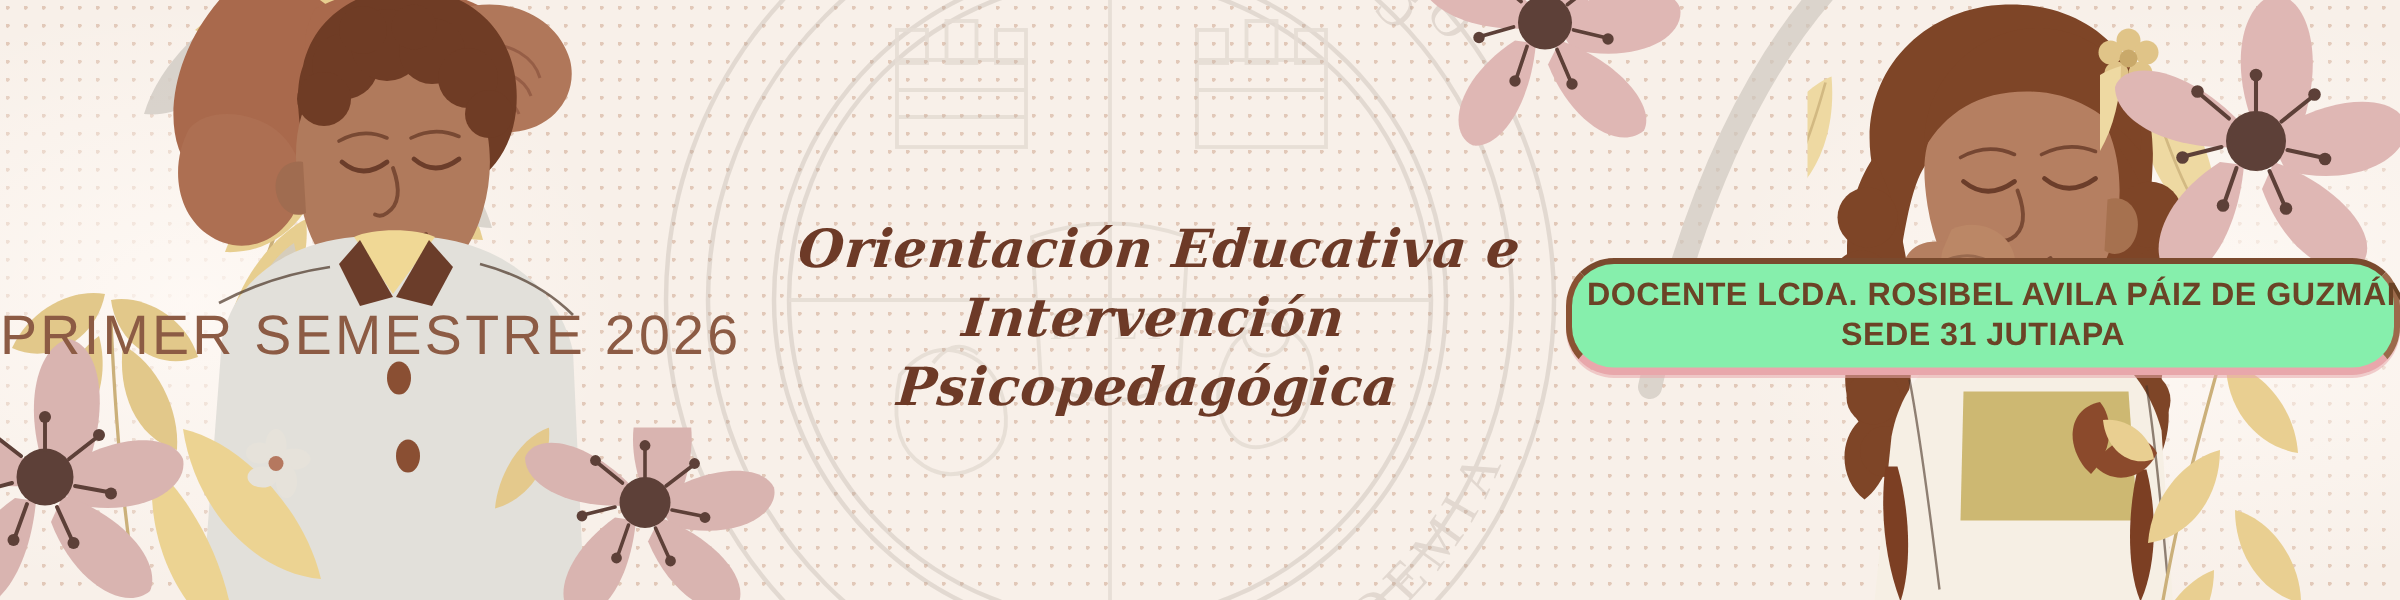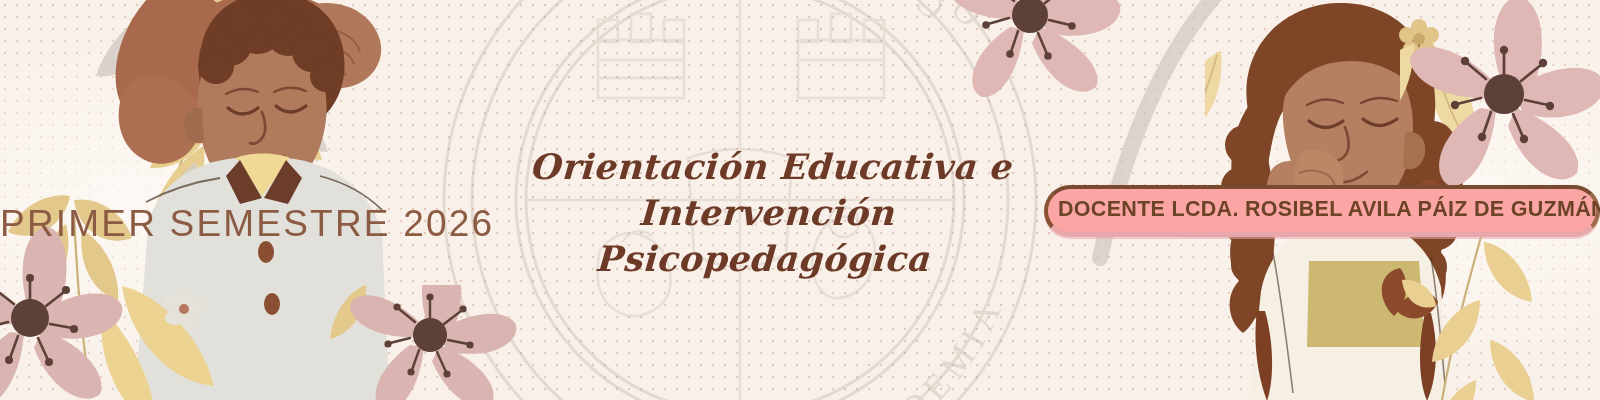--- a/index.html
+++ b/index.html
@@ -93,21 +93,21 @@
     letter-spacing:.4px;
     transform:skewX(-5deg);
   }
 
   .pill{
     margin-top:22px;
     width:556px;
     box-sizing:border-box;
     padding:7px 10px 9px 10px;
     border-radius:32px;
-    background:#fca5a5;
+    background:#86efac;
     border-top:4px solid #7a4a2e;
     border-left:4px solid #8a5233;
     border-right:4px solid #9c6a4b;
     border-bottom:5px solid #e8a7ab;
     box-shadow:0 2px 0 rgba(232,167,171,.55);
     text-align:center;
   }
   .pill-line{
     font-family:"Liberation Sans", sans-serif;
     font-weight:700;
@@ -551,16 +551,17 @@
     </svg>
   </div>
 
   <div class="content">
     <div class="title">PRIMER SEMESTRE 2026</div>
 
     <div class="subtitle">Orientación Educativa e Intervención Psicopedagógica</div>
 
     <div class="pill">
       <div class="pill-line">DOCENTE LCDA. ROSIBEL AVILA PÁIZ DE GUZMÁN</div>
+      <div class="pill-line">SEDE 31 JUTIAPA</div>
     </div>
   </div>
 
 </div>
 
 </body></html>

